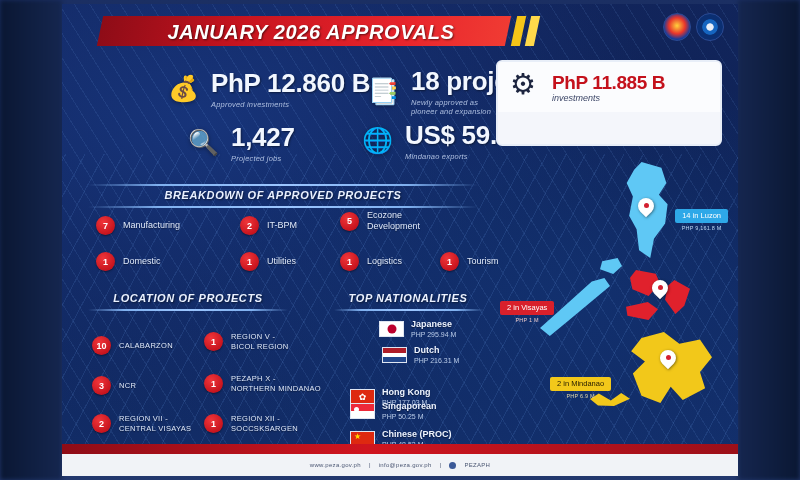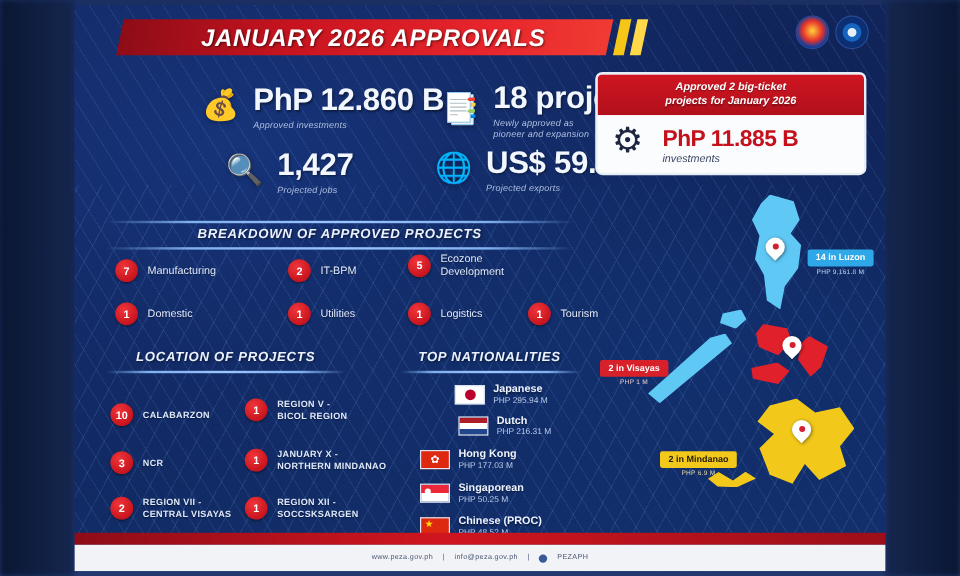--- a/index.html
+++ b/index.html
@@ -142,21 +142,21 @@
     box-shadow:0 1px 2px rgba(0,0,0,.45);
   }
   .bd-lbl {
     color:#dfe9fb; font-size:9px; line-height:1.25;
     white-space:pre-line; text-shadow:0 1px 1px rgba(0,0,0,.4);
   }
 
   
   .loc-item { position:absolute; display:flex; align-items:center; gap:8px; }
   .loc-lbl {
-    color:#dfe9fb; font-size:7.5px; font-weight:bold; letter-spacing:.3px;
+    color:#dfe9fb; font-size:7.5px; font-weight:normal; letter-spacing:.3px;
     line-height:1.3; white-space:pre-line; text-shadow:0 1px 1px rgba(0,0,0,.4);
   }
 
   
   .nat-item { position:absolute; display:flex; align-items:center; gap:7px; }
   .flag {
     width:25px; height:16px; flex:none; border:1px solid #dfe6f2;
     position:relative; overflow:hidden; background:#fff;
   }
   .nat-name {
@@ -214,21 +214,21 @@
   .pin::after {
     content:""; position:absolute; left:5.5px; top:5px; width:5px; height:5px;
     border-radius:50%; background:#d32030;
   }
   .pin.p1 { left:104px; top:44px; }
   .pin.p2 { left:118px; top:126px; }
   .pin.p3 { left:126px; top:196px; }
 
   .callout { position:absolute; }
   .callout .tag {
-    font-size:7.5px; font-weight:bold; padding:2.5px 7px; border-radius:2px;
+    font-size:7.5px; font-weight:normal; padding:2.5px 7px; border-radius:2px;
     white-space:nowrap; display:inline-block;
   }
   .callout .val { font-size:5.5px; margin-top:2px; text-align:center; letter-spacing:.2px; }
   .c-luzon .tag { background:#2ea8e8; color:#fff; }
   .c-luzon .val { color:#bcd6f2; }
   .c-visayas .tag { background:#d8202b; color:#fff; }
   .c-visayas .val { color:#e8c7cb; }
   .c-mindanao .tag { background:#f2c81a; color:#2a2000; }
   .c-mindanao .val { color:#e4d9a8; }
   .c-luzon    { right:6px;  top:50px;  }
@@ -283,28 +283,26 @@
       <div class="ic">🔍</div>
       <div>
         <div class="big">1,427</div>
         <div class="sub">Projected jobs</div>
       </div>
     </div>
     <div class="stat s4">
       <div class="ic">🌐</div>
       <div>
         <div class="big">US$ 59.74 M</div>
-        <div class="sub">Projected exports</div>
+        <div class="sub">Mindanao exports</div>
       </div>
     </div>
   </div>
 
   <div class="bigticket">
-    <div class="bt-top">Approved 2 big-ticket
-projects for January 2026</div>
     <div class="bt-bot">
       <div class="bt-gear">⚙</div>
       <div>
         <div class="bt-amt">PhP 11.885 B</div>
         <div class="bt-sub">investments</div>
       </div>
     </div>
   </div>
 
   <div class="sec-rule" style="left:26px; top:180px; width:390px;"></div>
@@ -352,21 +350,21 @@
     <div class="dot">1</div>
     <div class="loc-lbl">REGION V -
 BICOL REGION</div>
   </div>
   <div class="loc-item" style="left:30px;  top:372px;">
     <div class="dot">3</div>
     <div class="loc-lbl">NCR</div>
   </div>
   <div class="loc-item" style="left:142px; top:370px;">
     <div class="dot">1</div>
-    <div class="loc-lbl">JANUARY X -
+    <div class="loc-lbl">PEZAPH X -
 NORTHERN MINDANAO</div>
   </div>
   <div class="loc-item" style="left:30px;  top:410px;">
     <div class="dot">2</div>
     <div class="loc-lbl">REGION VII -
 CENTRAL VISAYAS</div>
   </div>
   <div class="loc-item" style="left:142px; top:410px;">
     <div class="dot">1</div>
     <div class="loc-lbl">REGION XII -
@@ -383,21 +381,21 @@
       <div class="nat-amt">PHP 295.94 M</div>
     </div>
   </div>
   <div class="nat-item" style="left:288px; top:342px;padding-left:32px;">
     <div class="flag f-nl"></div>
     <div>
       <div class="nat-name">Dutch</div>
       <div class="nat-amt">PHP 216.31 M</div>
     </div>
   </div>
-  <div class="nat-item" style="left:288px; top:370px;align-items:center;">
+  <div class="nat-item" style="left:288px; top:384px;align-items:center;">
     <div class="flag f-hk"></div>
     <div>
       <div class="nat-name">Hong Kong</div>
       <div class="nat-amt">PHP 177.03 M</div>
     </div>
   </div>
   <div class="nat-item" style="left:288px; top:426px;">
     <div class="flag f-cn"></div>
     <div>
       <div class="nat-name">Chinese (PROC)</div>

